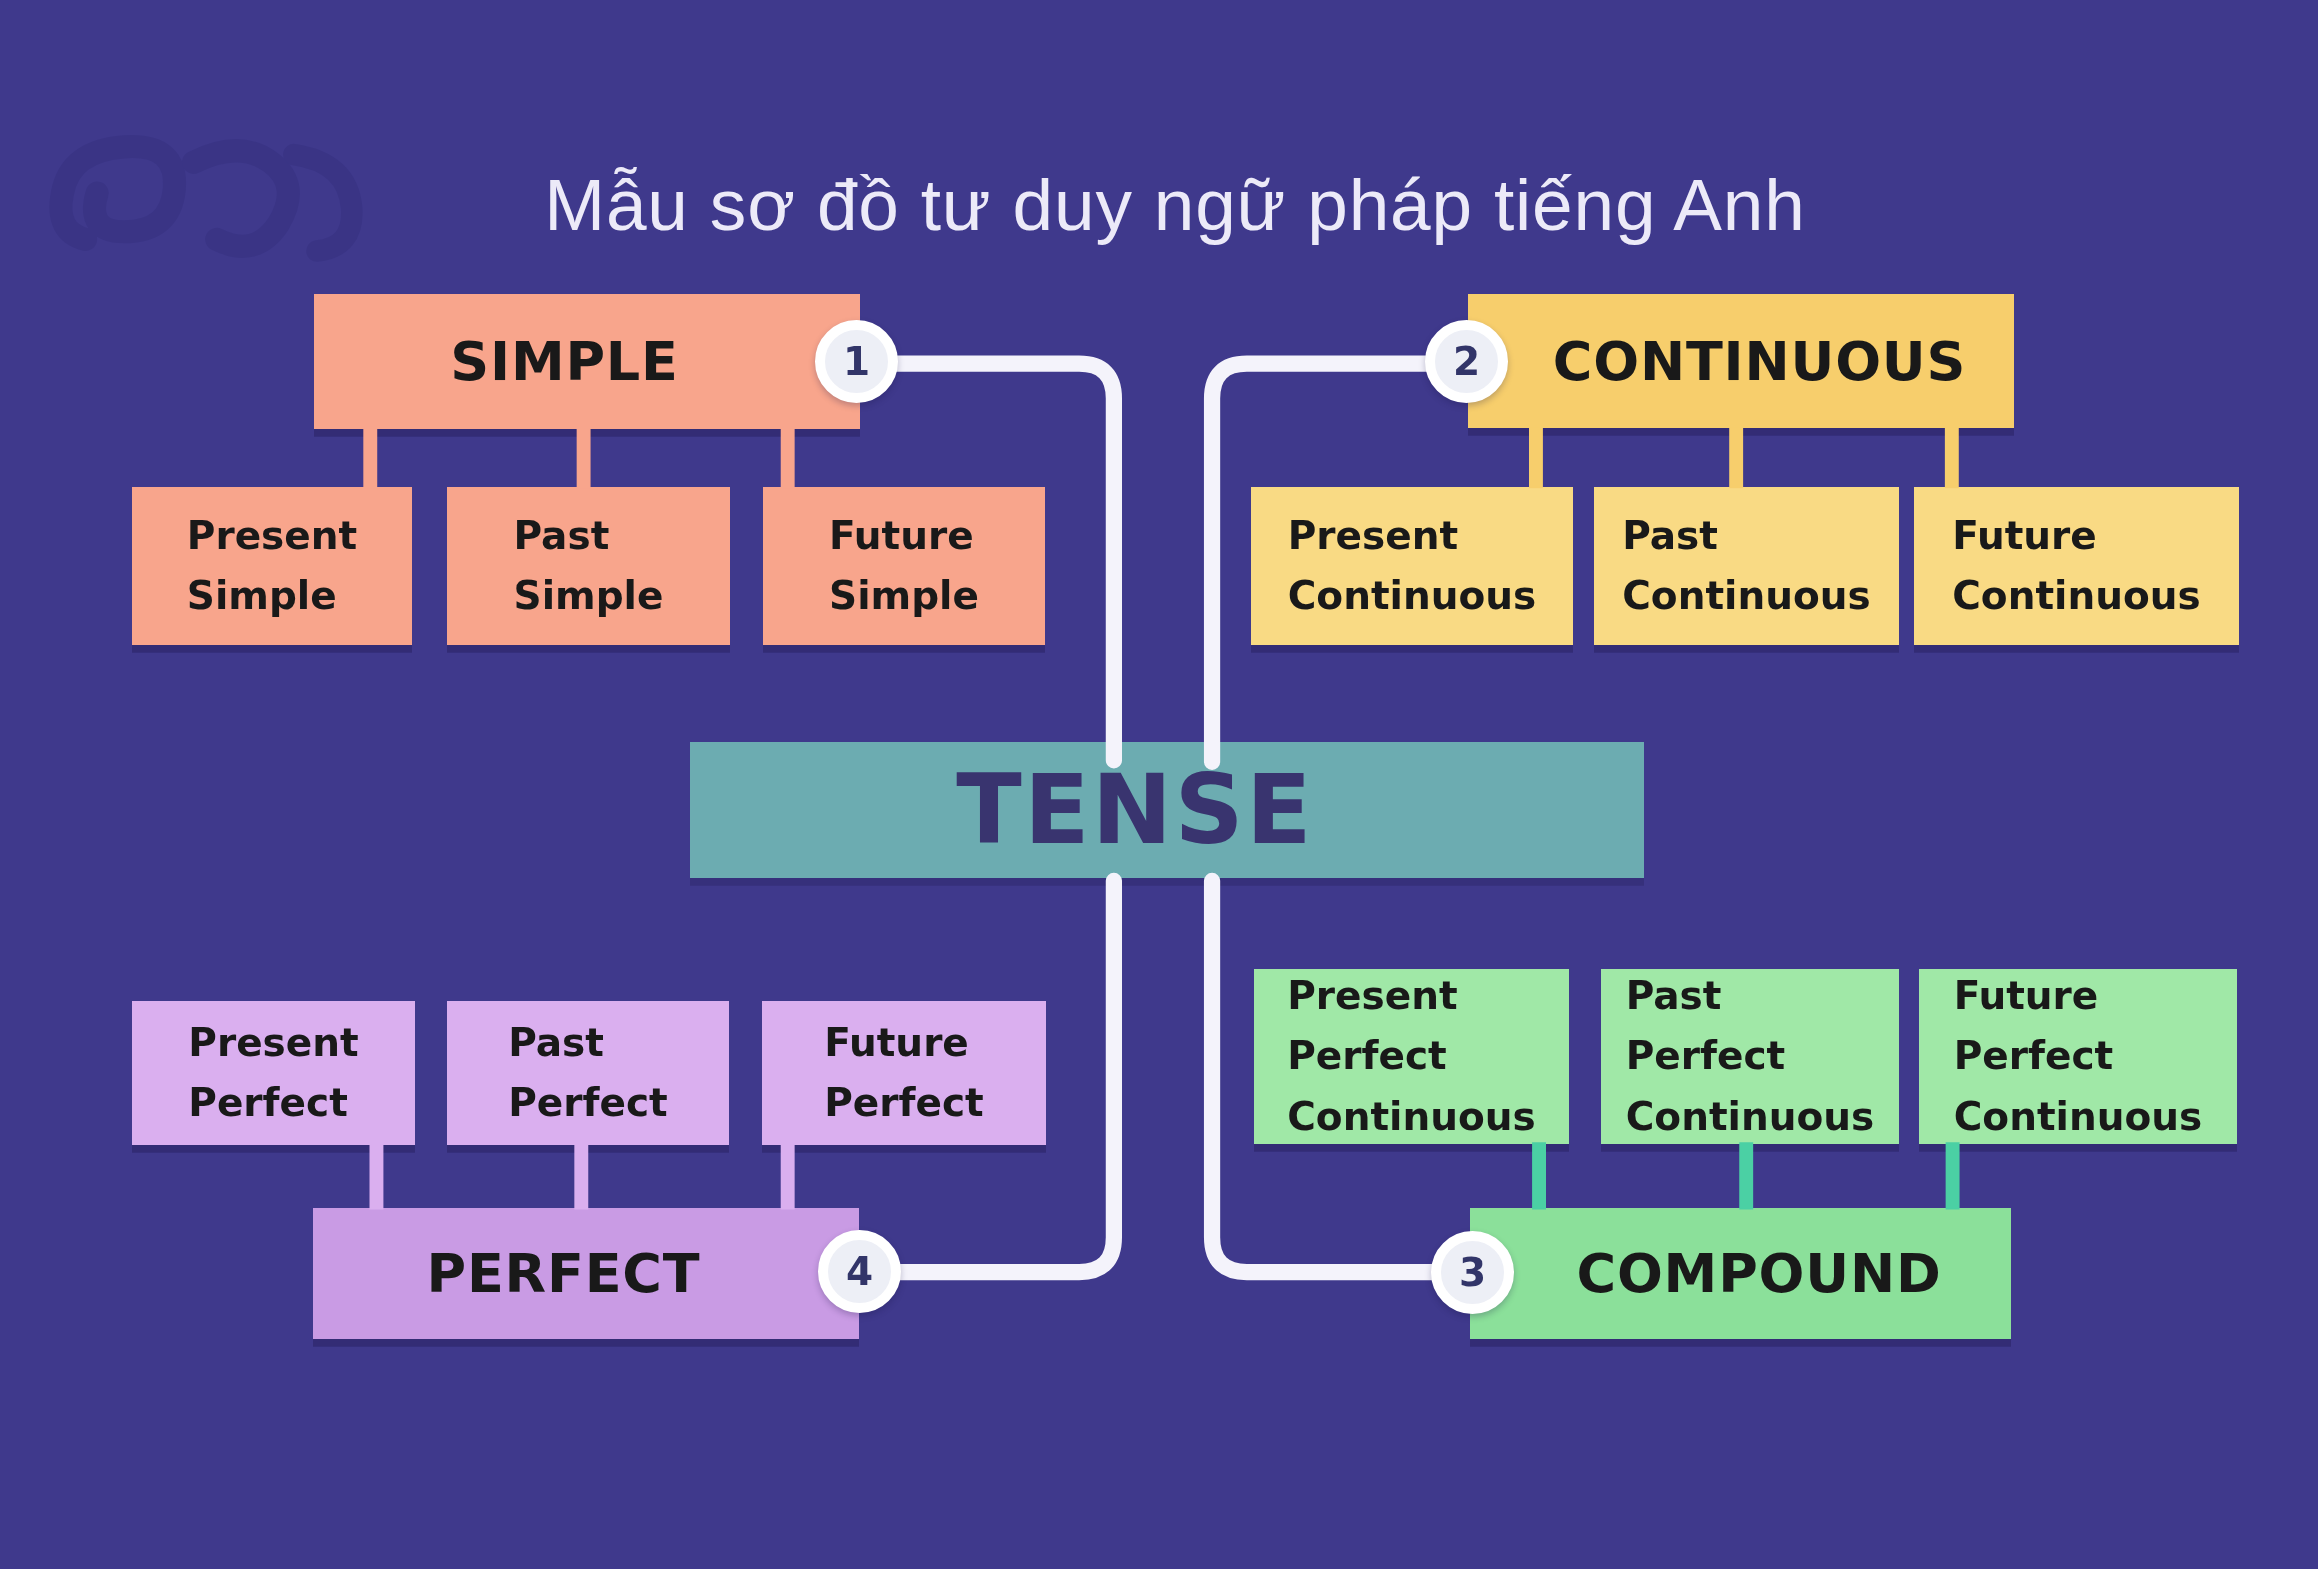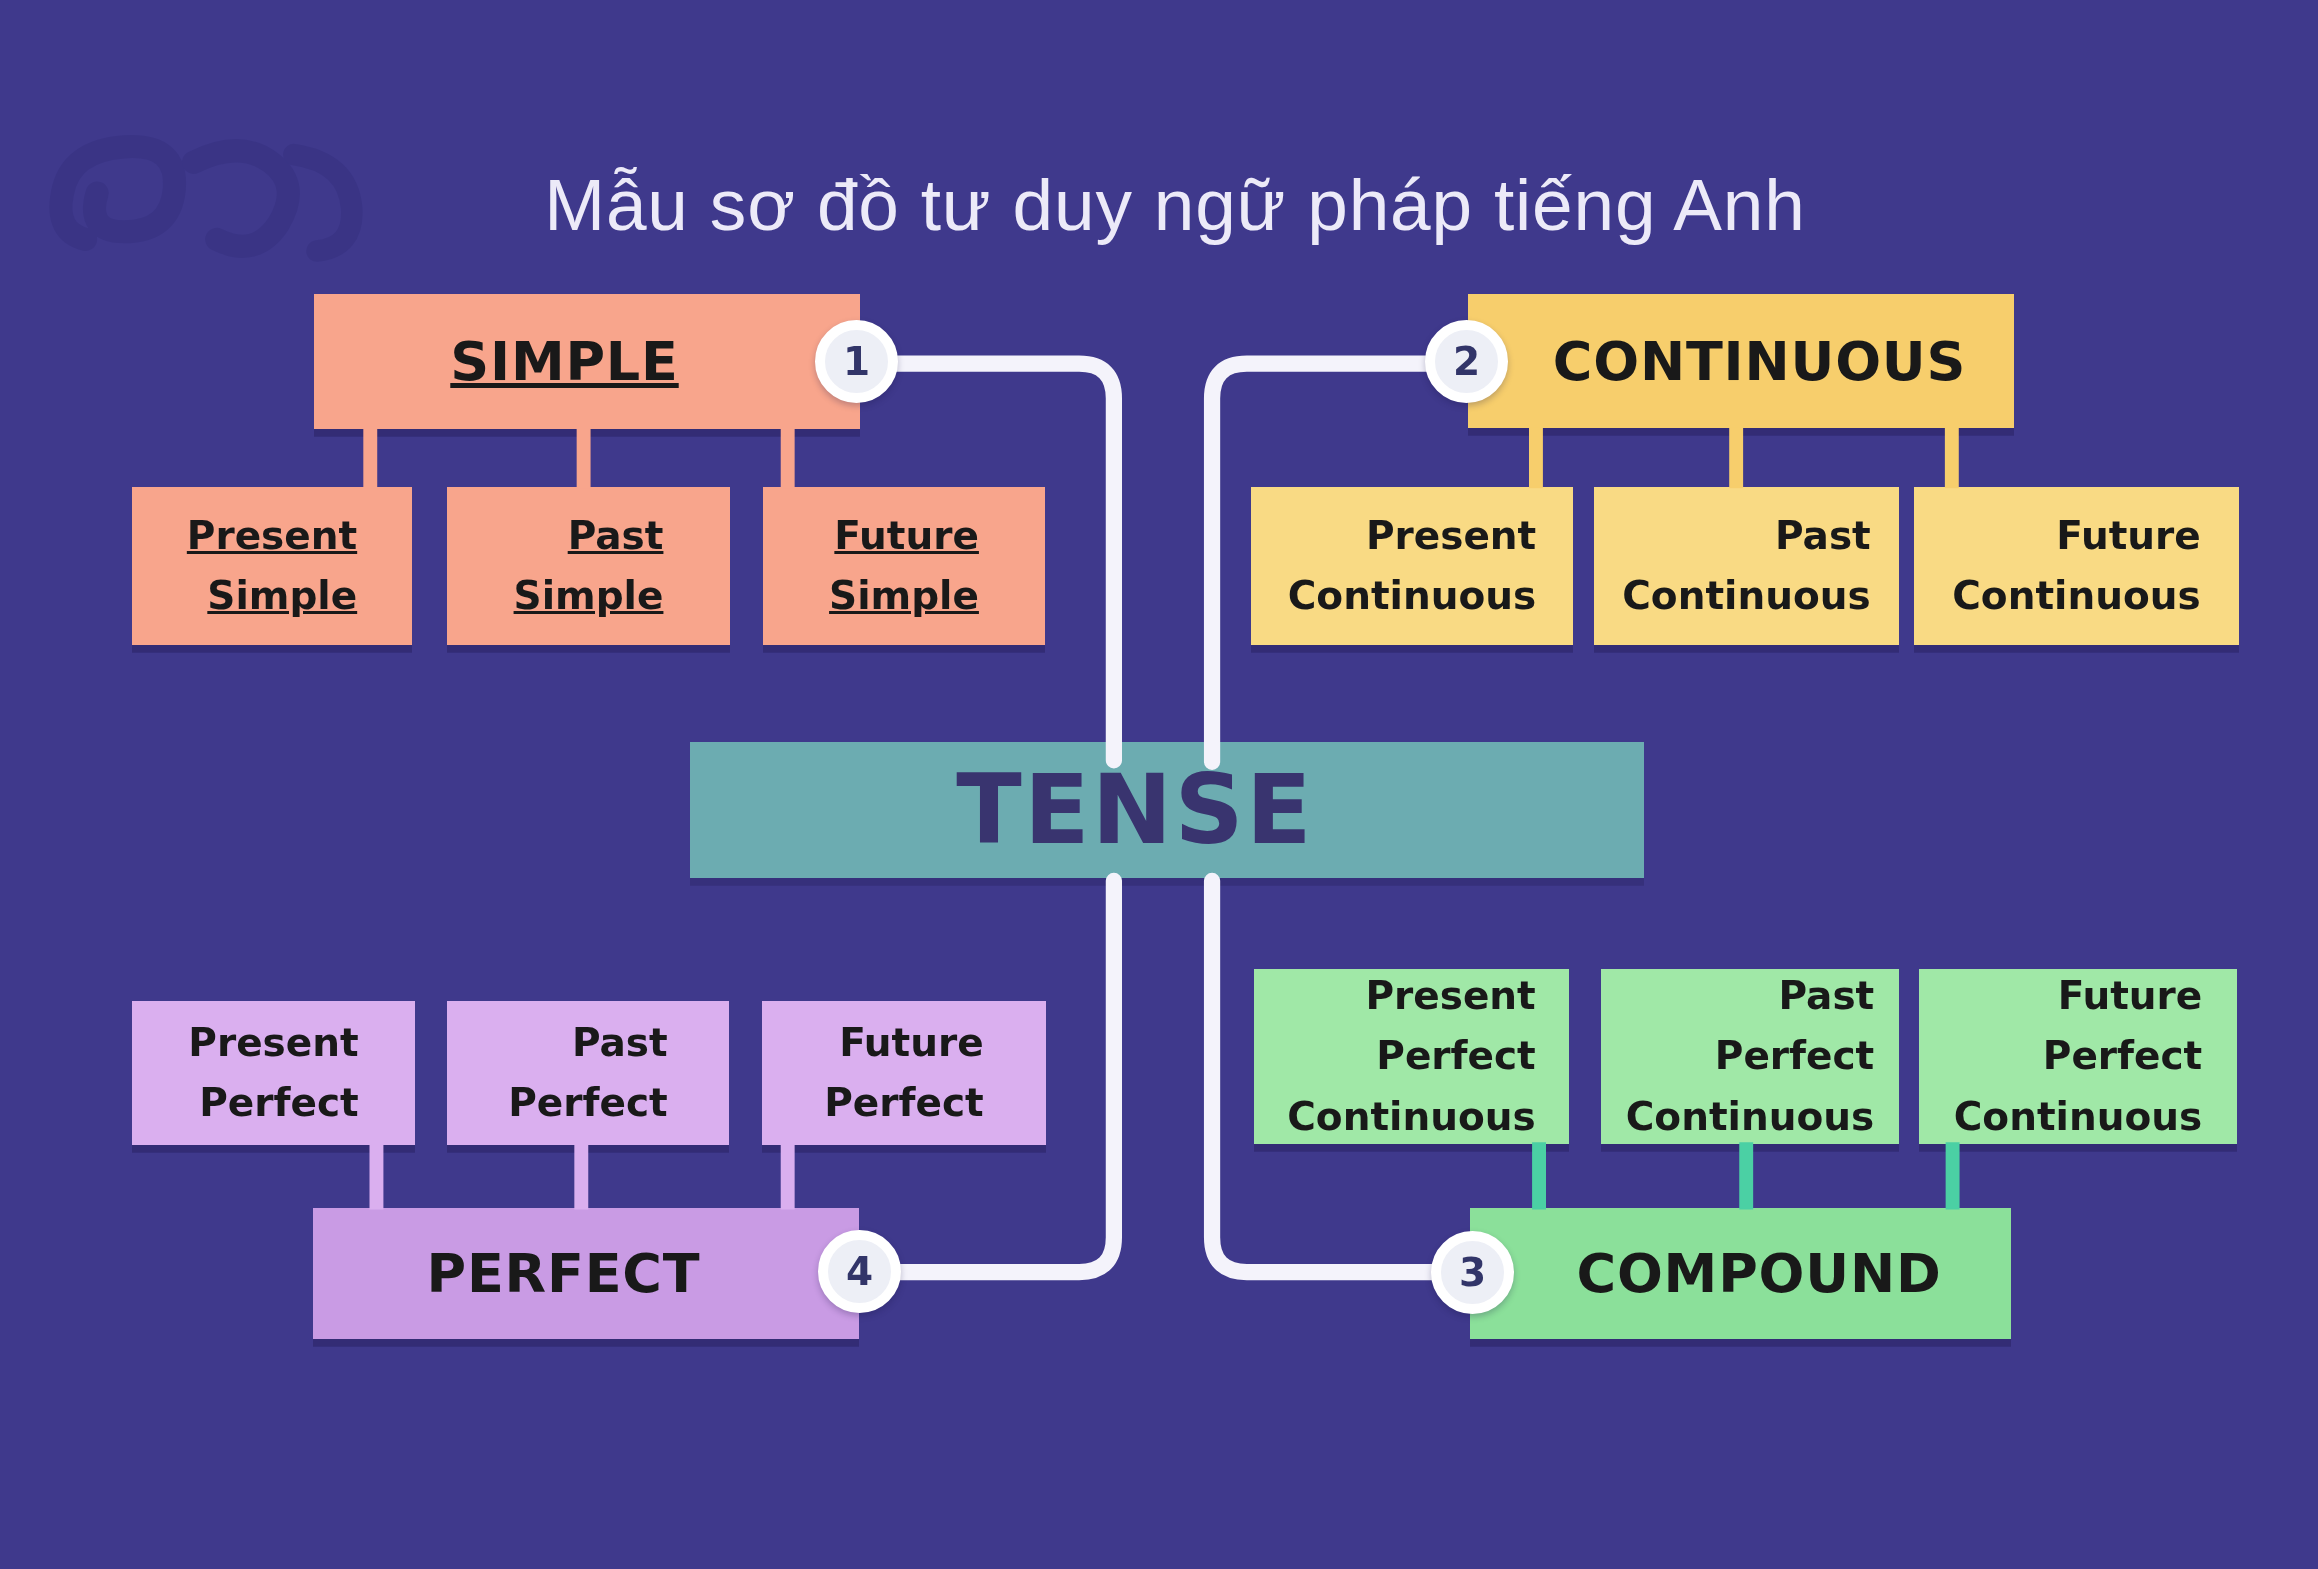--- a/index.html
+++ b/index.html
@@ -38,24 +38,24 @@
     color: var(--dark-text, #191919);
     font-weight: 700;
     box-shadow: 0 7.7px 0 rgba(23,18,66,0.30);
   }
   .parent { font-size: 54px; letter-spacing: 0.8px; }
   .pad-r { padding-right: 45px; }
   .pad-l { padding-left: 37px; }
   .child {
     font-size: 39px;
     line-height: 1.55;
-    text-align: right;
+    text-align: left;
     white-space: pre-line;
   }
-  .salmon        { background: var(--simple, #F8A58C); text-decoration: underline; }
+  .salmon        { background: var(--simple, #F8A58C); }
   .yellow        { background: var(--continuous-parent, #F7CE6C); }
   .yellow-child  { background: var(--continuous-child, #F9DA84); }
   .lavender      { background: var(--perfect-parent, #C99BE4); }
   .lavender-child{ background: var(--perfect-child, #DAAFEF); }
   .green         { background: var(--compound-parent, #8BE09A); }
   .green-child   { background: var(--compound-child, #A0E8A7); }
   .tense {
     background: var(--center-box, #6CACB1);
     color: var(--center-text, #39346F);
     font-size: 96px;

